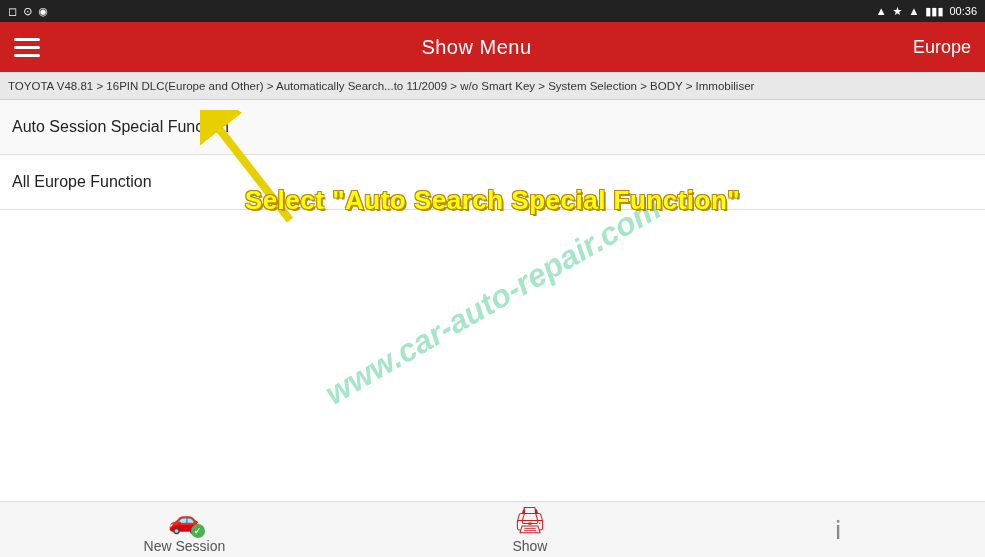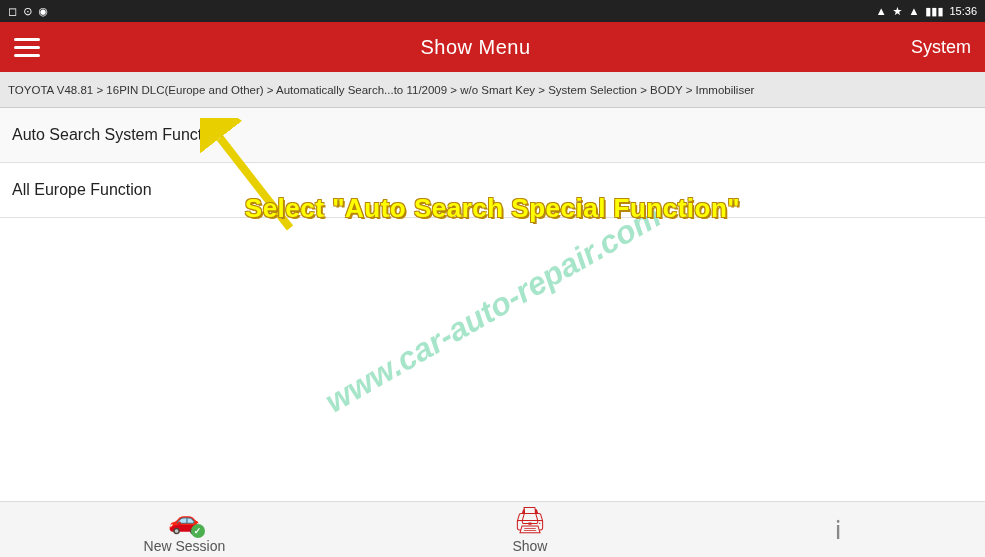--- a/index.html
+++ b/index.html
@@ -68,21 +68,21 @@
     .nav-login {
       color: white;
       font-size: 18px;
       font-weight: 400;
       cursor: pointer;
     }
 
     
     .breadcrumb {
       width: 100%;
-      height: 36px;
+      height: 28px;
       background: #e8e8e8;
       border-bottom: 1px solid #ccc;
       display: flex;
       align-items: center;
       padding: 0 8px;
       font-size: 11.5px;
       color: #333;
       overflow: hidden;
       white-space: nowrap;
     }
@@ -206,42 +206,42 @@
   <div class="status-bar-left">
     <span>◻</span>
     <span>⊙</span>
     <span>◉</span>
   </div>
   <div class="status-bar-right">
     <span>▲</span>
     <span>★</span>
     <span>▲</span>
     <span>▮▮▮</span>
-    <span>15:36</span>
+    <span>00:36</span>
   </div>
 </div>
 
 <div class="nav-bar">
   <div class="nav-hamburger">
     <span></span>
     <span></span>
     <span></span>
   </div>
   <span class="nav-title">Show Menu</span>
-  <span class="nav-login">System</span>
+  <span class="nav-login">Europe</span>
 </div>
 
 <div class="breadcrumb">
   <span>TOYOTA V48.81 &gt; 16PIN DLC(Europe and Other) &gt; Automatically Search...to 11/2009 &gt; w/o Smart Key &gt; System Selection &gt; BODY &gt; Immobiliser</span>
 </div>
 
 <div class="main-content">
 
   <div class="menu-item">
-    <span>Auto Search System Function</span>
+    <span>Auto Session Special Function</span>
   </div>
   <div class="menu-item">
     <span>All Europe Function</span>
   </div>
 
   <div class="arrow-container">
     <svg width="120" height="130" viewBox="0 0 120 130">
       <defs>
         <marker id="arrowhead" markerWidth="10" markerHeight="7" refX="0" refY="3.5" orient="auto">
           <polygon points="0 0, 10 3.5, 0 7" fill="#e8d000"></polygon>

